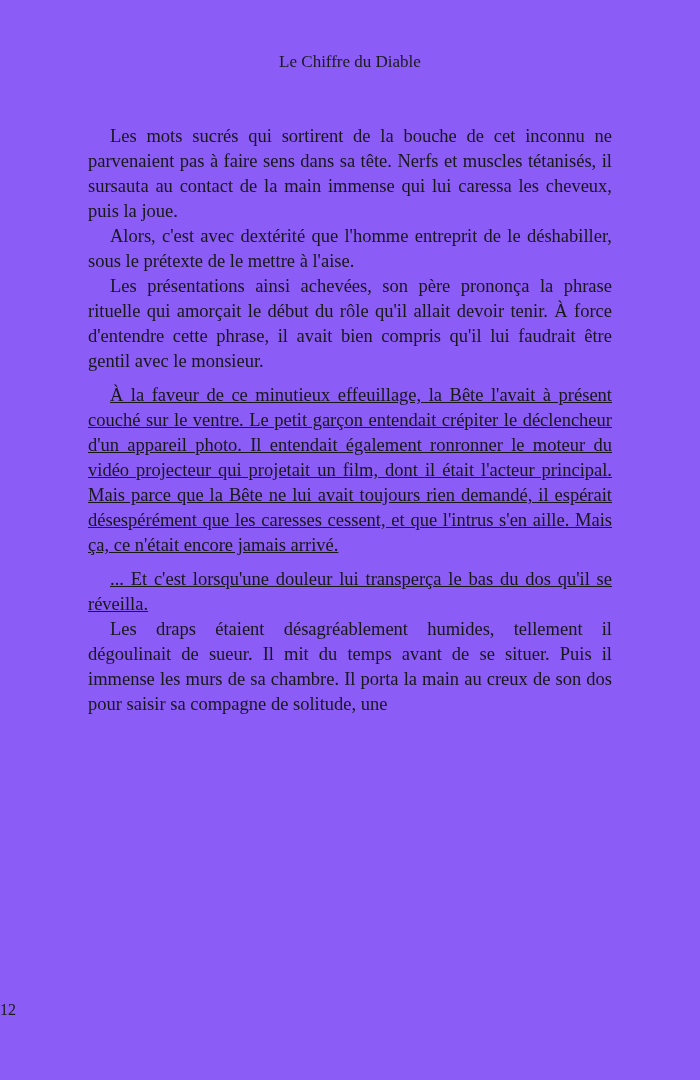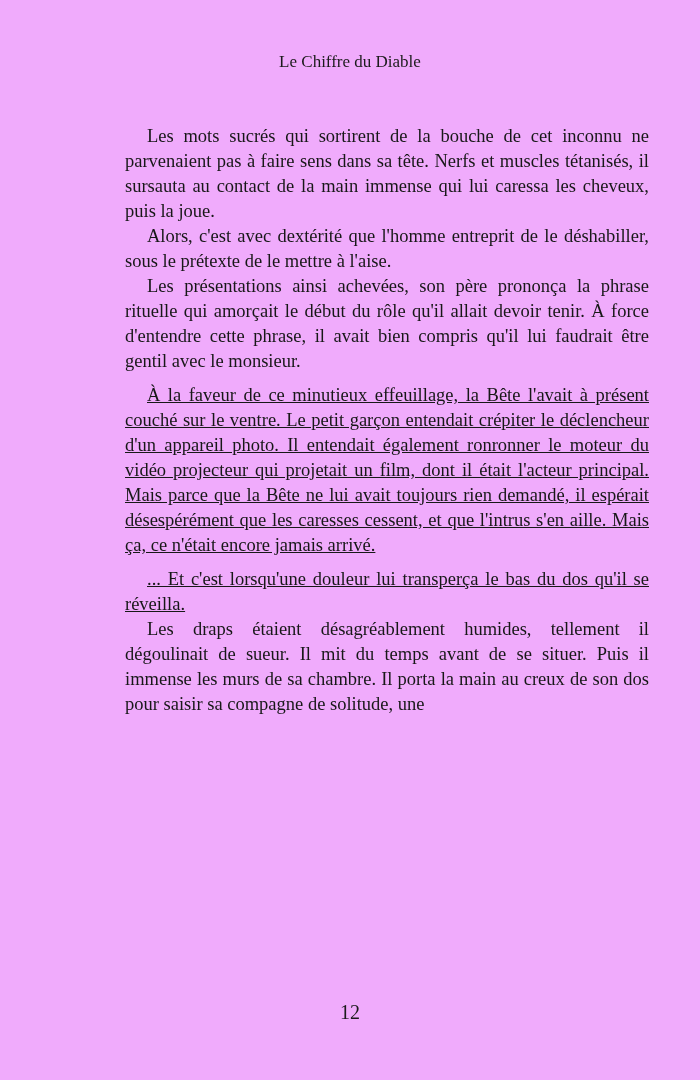--- a/index.html
+++ b/index.html
@@ -4,21 +4,21 @@
 <style>
   html, body {
     margin: 0;
     padding: 0;
     background: #ffffff;
   }
   .page {
     position: relative;
     width: 700px;
     height: 1080px;
-    background: #f0abfc;
+    background: #8b5cf6;
     font-family: "Liberation Serif", "DejaVu Serif", serif;
     color: #181818;
     overflow: hidden;
   }
   .running-header {
     position: absolute;
     top: 52px;
     left: 0;
     width: 100%;
     text-align: center;
@@ -29,38 +29,37 @@
   .text-block {
     position: absolute;
     top: 124px;
     left: 88px;
     width: 524px;
     height: 880px;
     font-size: 18.5px;
     line-height: 25px;
     text-align: justify;
     overflow: hidden;
-    margin-left: 37px;
   }
   .para {
     margin: 0;
     padding: 0;
     text-indent: 22px;
   }
   .para.section-start {
     margin-top: 9px;
     text-decoration: underline;
   }
   .folio {
     position: absolute;
     top: 1001px;
     left: 0;
     width: 100%;
-    text-align: center;
-    font-size: 20px;
+    text-align: left;
+    font-size: 16px;
     color: #1b1b1b;
   }
 </style>
 </head>
 <body>
 
 <div class="page">
 
   <div class="running-header">Le Chiffre du Diable</div>
 

